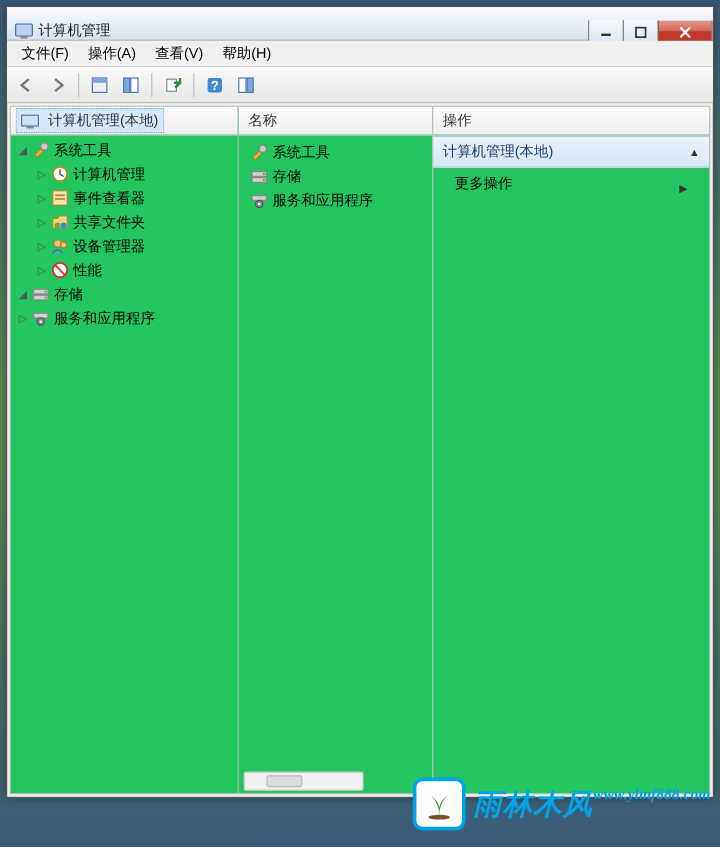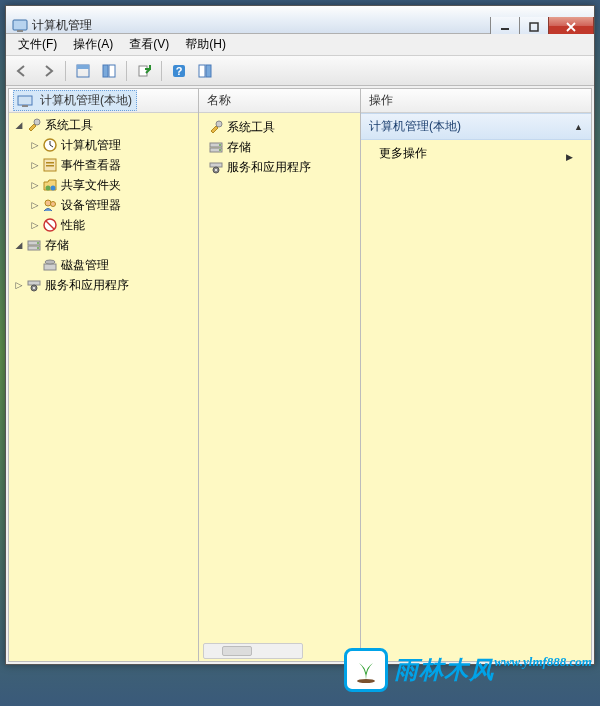--- a/index.html
+++ b/index.html
@@ -17,21 +17,21 @@
 
 .menubar { height: 22px; background: #f0f0f0; display: flex; align-items: center; padding: 0 4px; font-size: 12px; border-bottom: 1px solid #d0d0d0; }
 .menu-item { padding: 2px 8px; cursor: default; }
 
 .toolbar { height: 30px; background: linear-gradient(to bottom, #fafafa, #e6e6e6); display: flex; align-items: center; padding: 0 4px; border-bottom: 1px solid #bbb; gap: 2px; }
 .tool-btn { width: 24px; height: 24px; display: flex; align-items: center; justify-content: center; border: 1px solid transparent; border-radius: 2px; cursor: default; }
 .tool-sep { width: 1px; height: 20px; background: #c0c0c0; margin: 0 3px; }
 
 .content { flex: 1; display: flex; background: #fff; margin: 2px; border: 1px solid #bcbcbc; min-height: 0; }
 
-.pane { display: flex; flex-direction: column; background: #fef9c3; }
+.pane { display: flex; flex-direction: column; background: #22c55e; }
 .pane.left { width: 190px; border-right: 1px solid #bcbcbc; }
 .pane.mid { flex: 1; border-right: 1px solid #bcbcbc; justify-content: flex-end; }
 .pane.right { width: 230px; }
 
 .pane-header { height: 24px; background: linear-gradient(to bottom, #fdfdfd, #ededed); border-bottom: 1px solid #d0d0d0; display: flex; align-items: center; padding: 0 8px; font-size: 12px; color: #333; }
 .pane.left .pane-header { padding-left: 4px; }
 .pane.left .pane-header .root-row { display: flex; align-items: center; gap: 4px; background: #d6e8f8; border: 1px dotted #6aa0db; padding: 1px 4px 1px 2px; border-radius: 1px; }
 
 .tree { flex: 1; padding: 2px 2px; font-size: 12px; overflow: hidden; }
 .tree-item { display: flex; align-items: center; height: 20px; padding: 0 2px; cursor: default; white-space: nowrap; }
@@ -232,31 +232,20 @@
               <svg width="16" height="16">
                 <rect x="2" y="4" width="12" height="4" fill="#d0d0d0" stroke="#888"></rect>
                 <rect x="2" y="9" width="12" height="4" fill="#d0d0d0" stroke="#888"></rect>
                 <circle cx="12" cy="6" r="1" fill="#6aa84f"></circle>
                 <circle cx="12" cy="11" r="1" fill="#6aa84f"></circle>
               </svg>
             </span>
           <span>存储</span>
         </div>
         <div class="tree-item">
-          <span class="indent"></span>
-            <span class="expander"></span>
-          <span class="icon">
-              <svg width="16" height="16">
-                <rect x="2" y="7" width="12" height="6" fill="#d0d0d0" stroke="#888"></rect>
-                <ellipse cx="8" cy="5" rx="5" ry="2" fill="#bbb" stroke="#888"></ellipse>
-              </svg>
-            </span>
-          <span>磁盘管理</span>
-        </div>
-        <div class="tree-item">
           <span class="expander">▷</span>
           <span class="icon">
               <svg width="16" height="16">
                 <rect x="2" y="4" width="12" height="4" fill="#d0d0d0" stroke="#888"></rect>
                 <circle cx="8" cy="11" r="3" fill="#888" stroke="#555"></circle>
                 <circle cx="8" cy="11" r="1" fill="#fff"></circle>
               </svg>
             </span>
           <span>服务和应用程序</span>
         </div>

